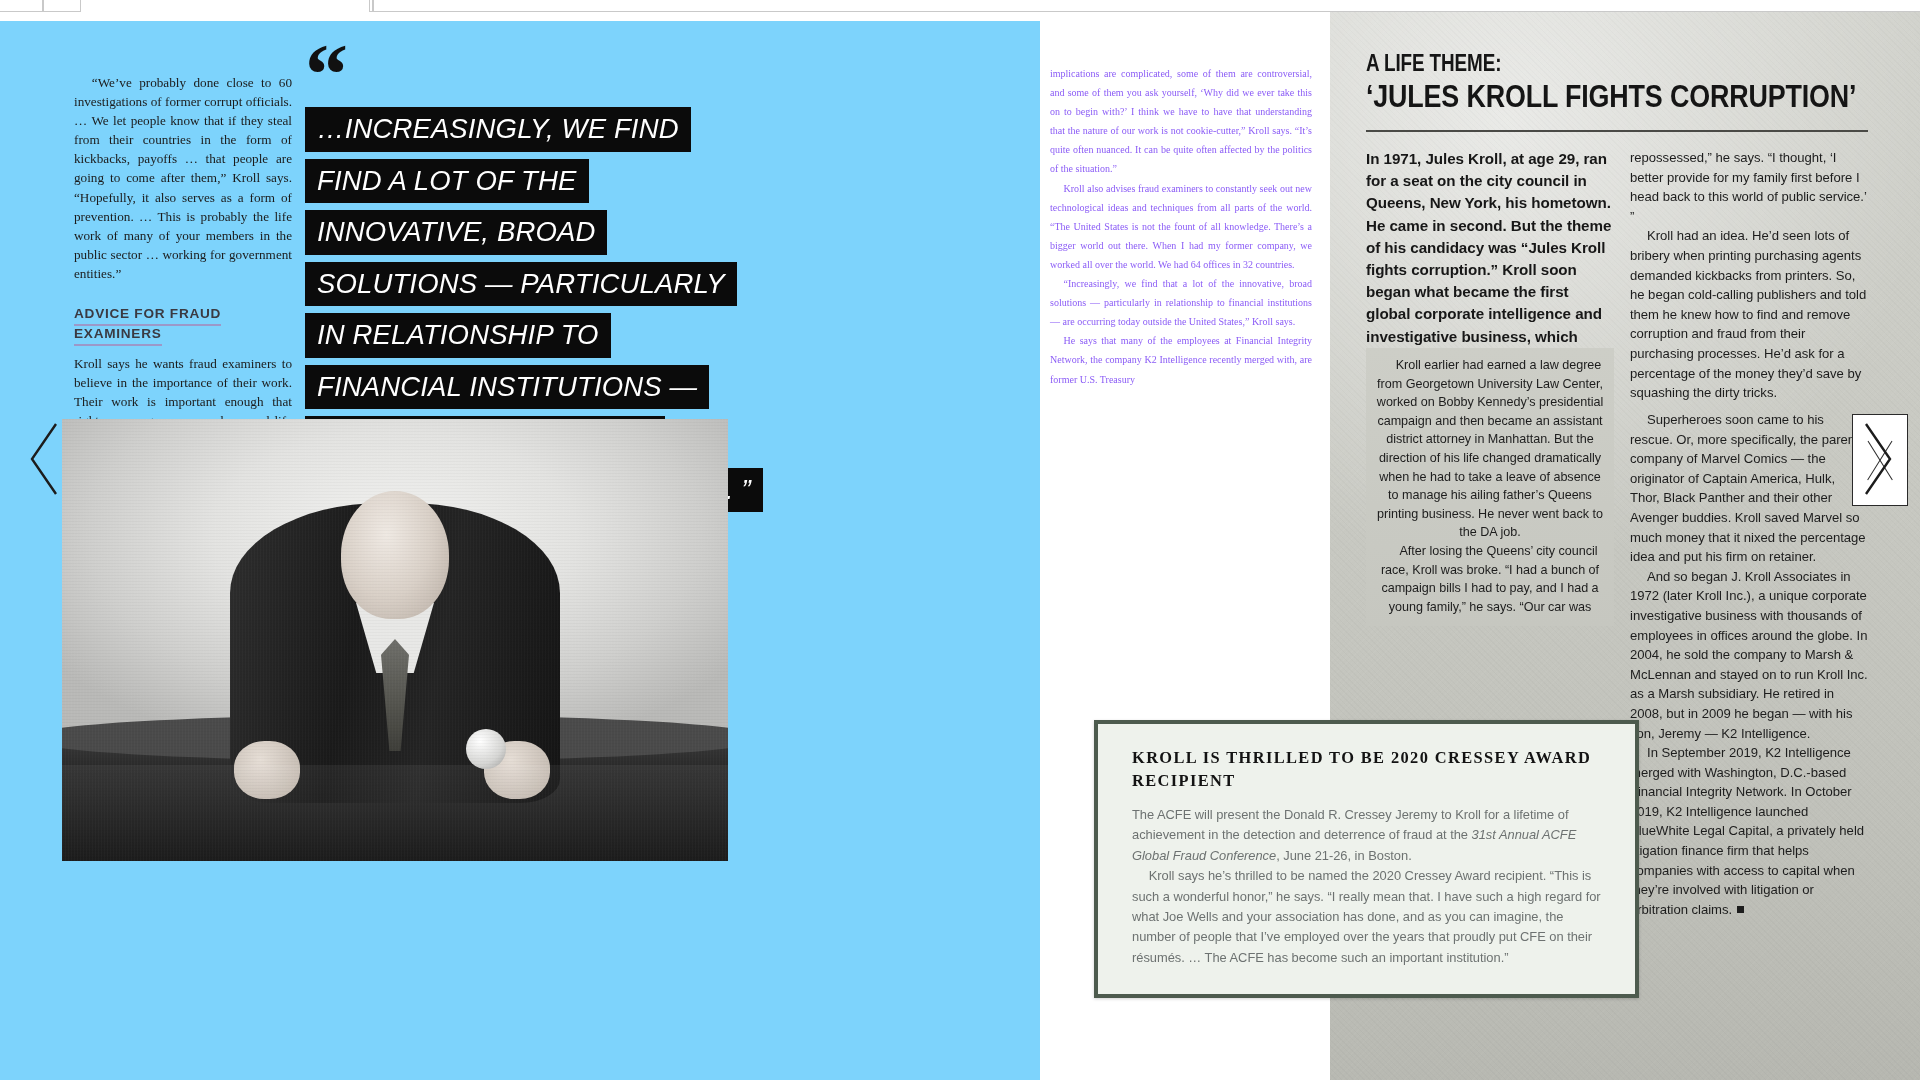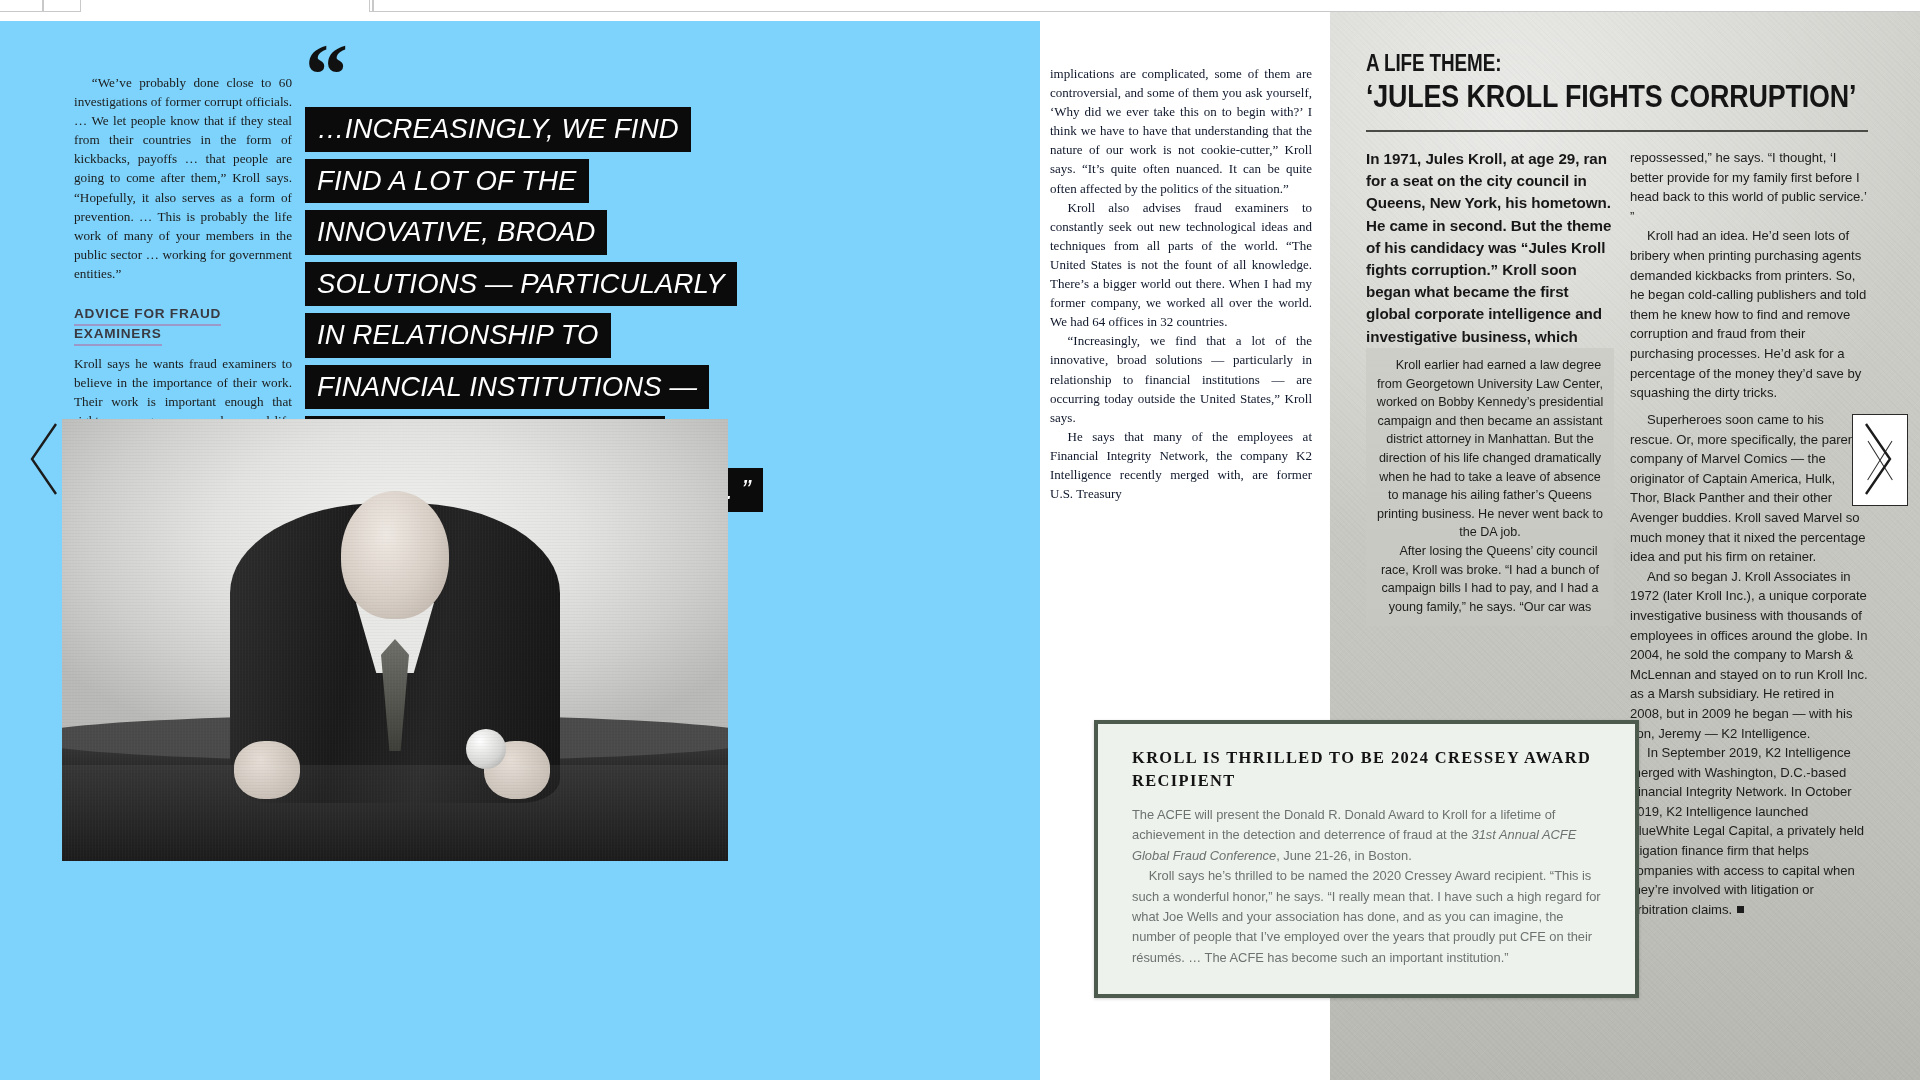--- a/index.html
+++ b/index.html
@@ -224,23 +224,23 @@
     pointer-events: none;
   }
 
   
   .col-mid {
     position: absolute;
     left: 1050px;
     top: 52px;
     width: 262px;
     font-family: "Liberation Serif", serif;
-    font-size: 13px;
+    font-size: 10px;
     line-height: 19.1px;
-    color: #0f172a;
+    color: #8b5cf6;
     text-align: justify;
     hyphens: auto;
   }
   .col-mid p { margin: 0; text-indent: 1.35em; }
   .col-mid p.noindent { text-indent: 0; }
 
   
   .sidebar {
     position: absolute;
     left: 1330px;
@@ -503,23 +503,23 @@
         <div class="sb-col-right2">
           <p>Superheroes soon came to his rescue. Or, more specifically, the parent company of Marvel Comics — the originator of Captain America, Hulk, Thor, Black Panther and their other Avenger buddies. Kroll saved Marvel so much money that it nixed the percentage idea and put his firm on retainer.</p>
           <p>And so began J. Kroll Associates in 1972 (later Kroll Inc.), a unique corporate investigative business with thousands of employees in offices around the globe. In 2004, he sold the company to Marsh &amp; McLennan and stayed on to run Kroll Inc. as a Marsh subsidiary. He retired in 2008, but in 2009 he began — with his son, Jeremy — K2 Intelligence.</p>
           <p><span>In September 2019, K2 Intelligence merged with Washington, D.C.-based Financial Integrity Network. In October 2019, K2 Intelligence launched BlueWhite Legal Capital, a privately held litigation finance firm that helps companies with access to capital when they’re involved with litigation or arbitration claims.</span><span class="endmark"></span></p>
         </div>
 
       </div>
     </div>
 
     <div class="cressey-box">
-      <div class="cressey-title">KROLL IS THRILLED TO BE 2024 CRESSEY AWARD RECIPIENT</div>
+      <div class="cressey-title">KROLL IS THRILLED TO BE 2020 CRESSEY AWARD RECIPIENT</div>
       <div class="cressey-body">
-        <p class="noindent"><span>The ACFE will present the Donald R. Donald Award to Kroll for a lifetime of achievement in the detection and deterrence of fraud at the </span><em>31st Annual ACFE Global Fraud Conference</em><span>, June 21-26, in Boston.</span></p>
+        <p class="noindent"><span>The ACFE will present the Donald R. Cressey Jeremy to Kroll for a lifetime of achievement in the detection and deterrence of fraud at the </span><em>31st Annual ACFE Global Fraud Conference</em><span>, June 21-26, in Boston.</span></p>
         <p>Kroll says he’s thrilled to be named the 2020 Cressey Award recipient. “This is such a wonderful honor,” he says. “I really mean that. I have such a high regard for what Joe Wells and your association has done, and as you can imagine, the number of people that I’ve employed over the years that proudly put CFE on their résumés. … The ACFE has become such an important institution.”</p>
       </div>
     </div>
 
     <div class="nav-prev">
       <div class="chev">
         <svg width="34" height="78" viewBox="0 0 34 78">
           <polyline points="28,4 4,39 28,74" fill="none" stroke="#1c1c1c" stroke-width="2.4"></polyline>
         </svg>
       </div>

